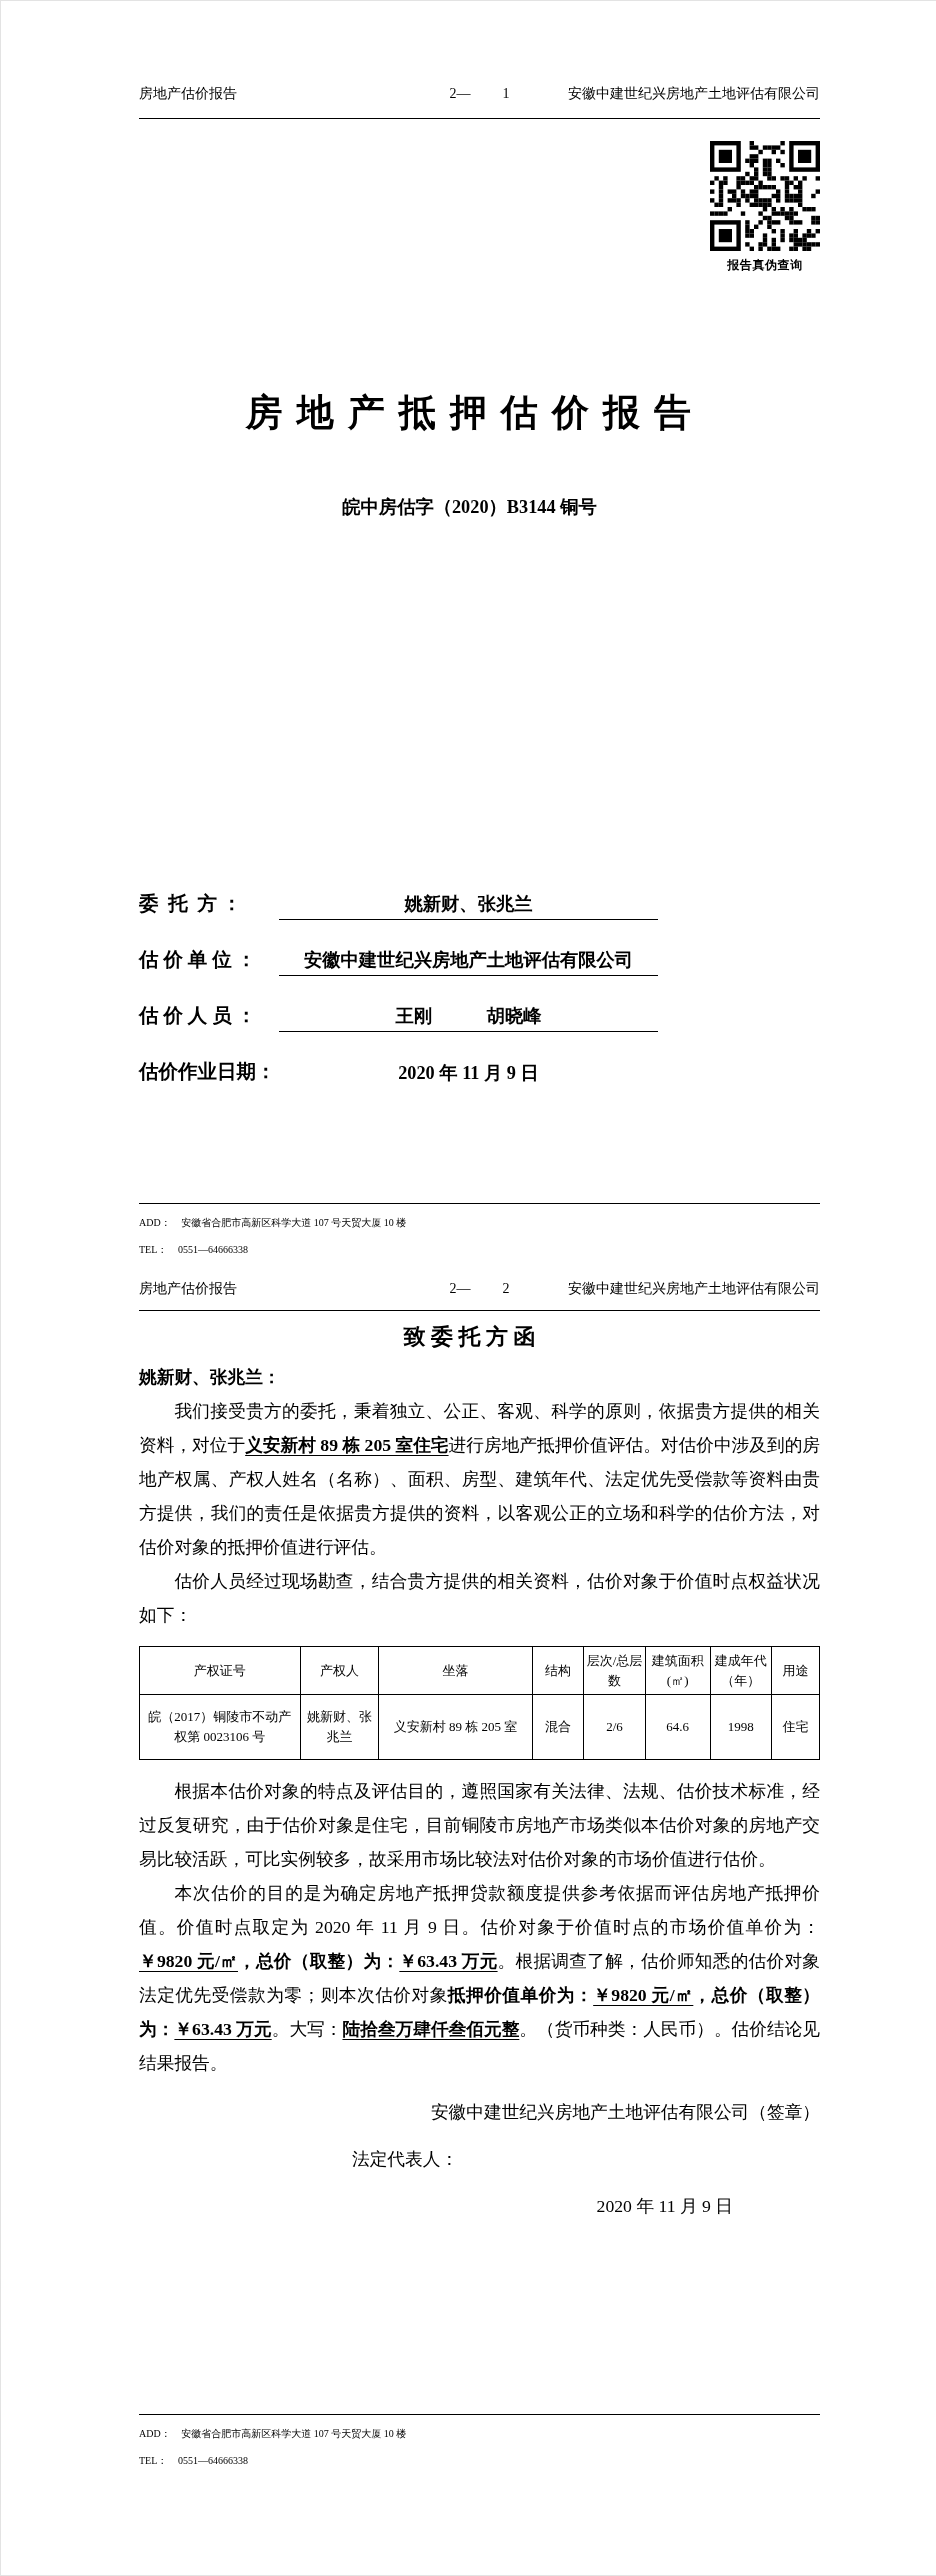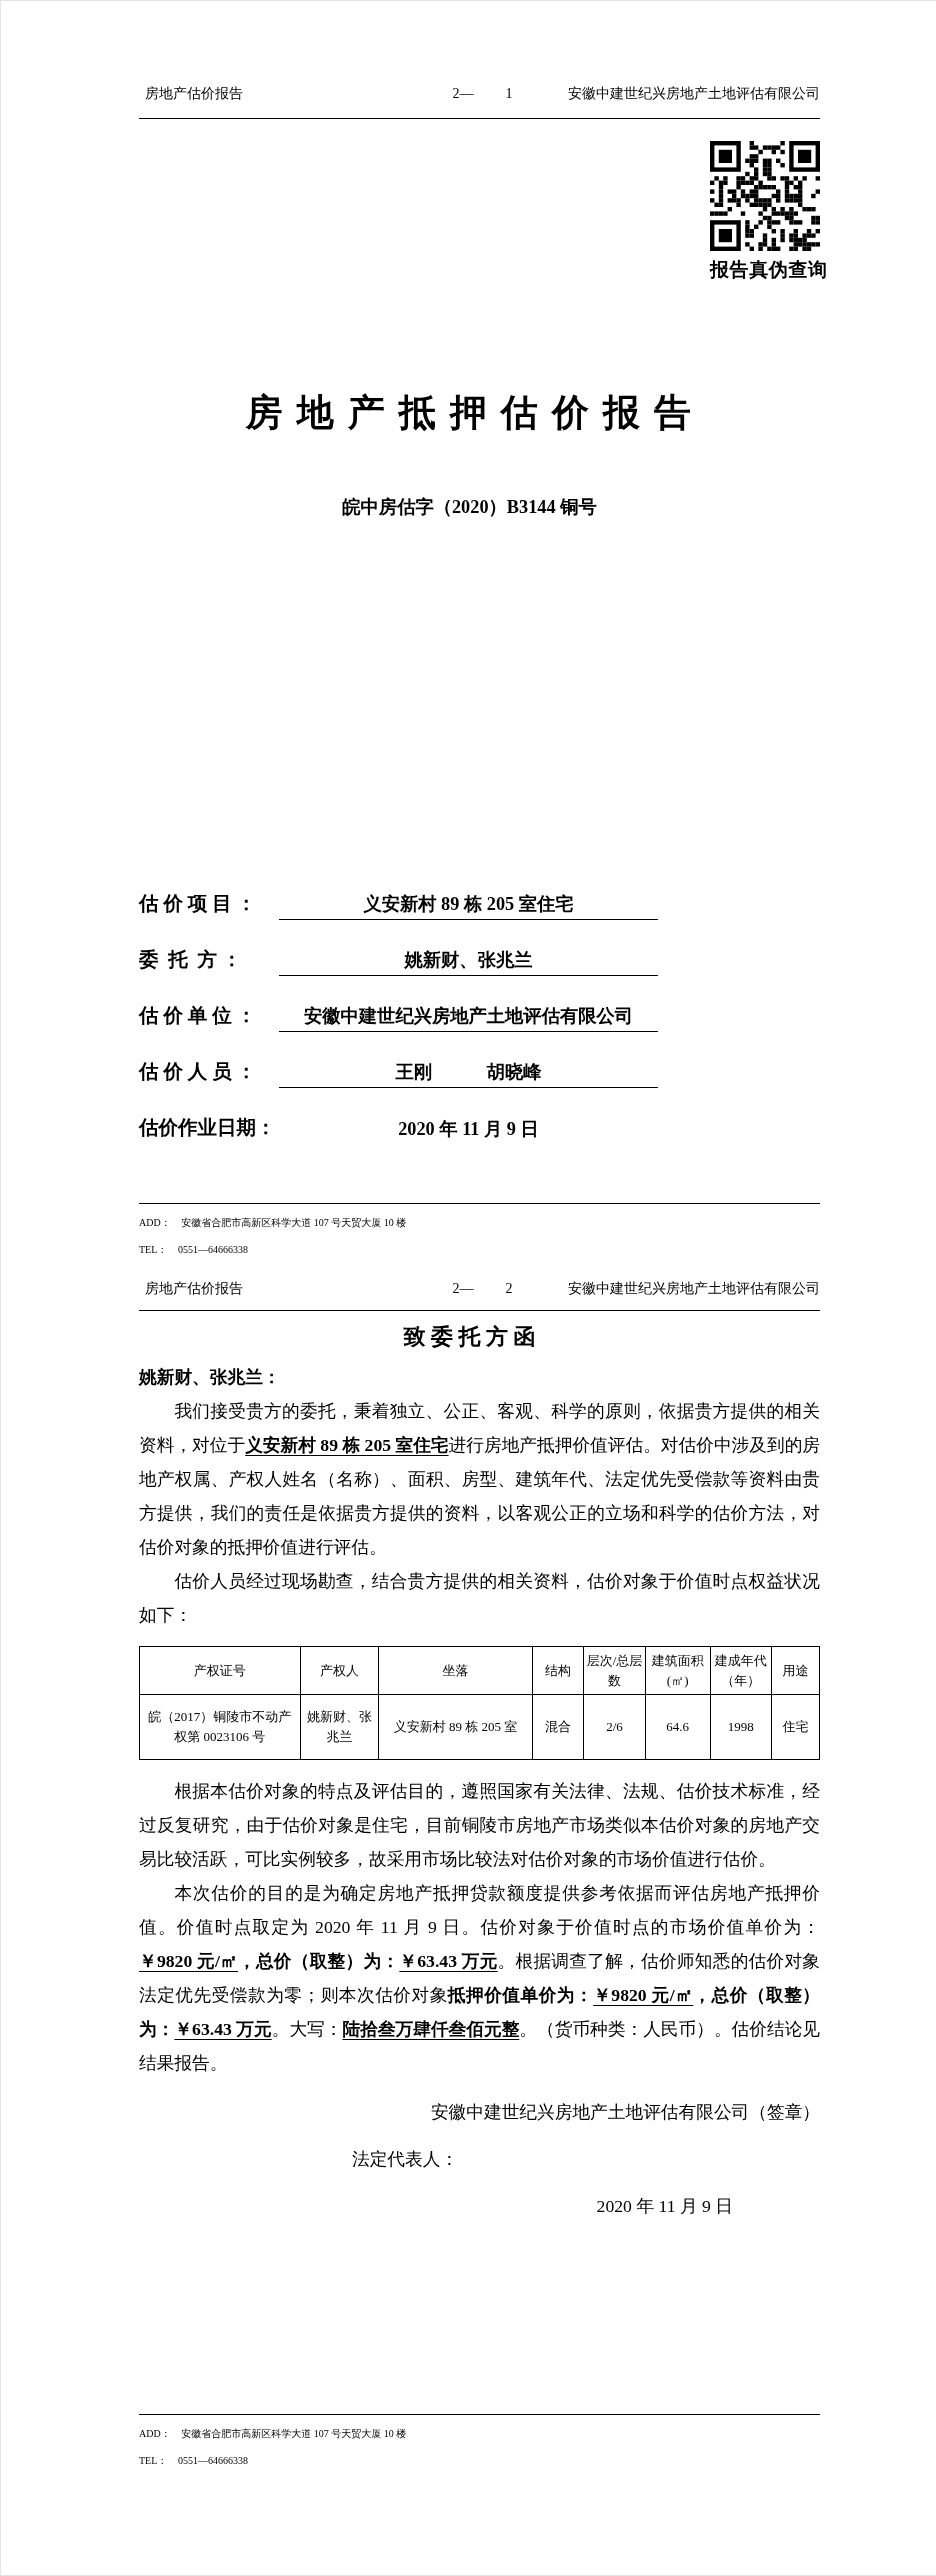--- a/index.html
+++ b/index.html
@@ -7,37 +7,37 @@
   body {
     position:relative;
     width:937px; height:2576px;
     background:#ffffff;
     color:#000;
     font-family:"Liberation Serif","DejaVu Serif",serif;
     overflow:hidden;
     border:0.6px solid #e3e3e3;
   }
   .page-header{
-    position:absolute; left:144px; right:116px;
+    position:absolute; left:138px; right:116px;
     display:flex; align-items:baseline; font-size:14px;
   }
   .ph-left{ flex:1; text-align:left; }
   .ph-center{ flex:0 0 auto; display:flex; gap:32px; }
   .ph-right{ flex:1; text-align:right; }
   #header1{ top:84px; }
   #header2{ top:1279px; }
   .hrule{ position:absolute; left:138px; right:116px; border-top:1.2px solid #000; }
   #hrule1{ top:117px; }
   #hrule2{ top:1309px; }
   #f1rule{ top:1202px; }
   #f2rule{ top:2413px; }
 
   #qr-block{ position:absolute; top:140px; right:116px; width:110px; text-align:center; }
   #qr-svg{ width:110px; height:110px; display:block; background:#fff; }
-  #qr-caption{ margin-top:5.9px; font-size:19px; font-weight:bold; letter-spacing:0.6px; white-space:nowrap; }
+  #qr-caption{ margin-top:5.9px; font-size:12px; font-weight:bold; letter-spacing:0.6px; white-space:nowrap; }
 
   #doc-title{
     position:absolute; top:387px; left:0; width:937px;
     text-align:center; font-size:37px; font-weight:bold; letter-spacing:2.4px;
   }
   #doc-subtitle{
     position:absolute; top:493px; left:0; width:937px;
     text-align:center; font-size:18.3px; font-weight:bold;
   }
 
@@ -301,24 +301,20 @@
         <rect x="14.88" y="148.80" width="22.32" height="22.32"></rect>
       </svg>
     <div id="qr-caption">报告真伪查询</div>
   </div>
 
   <h1 id="doc-title">房 地 产 抵 押 估 价 报 告</h1>
   <div id="doc-subtitle">皖中房估字（2020）B3144 铜号</div>
 
   <div id="fields">
       <div class="field-row">
-        <span class="field-label">估 价 项 目 ：</span>
-        <span class="field-value u">义安新村 89 栋 205 室住宅</span>
-      </div>
-      <div class="field-row">
         <span class="field-label">委  托  方 ：</span>
         <span class="field-value u">姚新财、张兆兰</span>
       </div>
       <div class="field-row">
         <span class="field-label">估 价 单 位 ：</span>
         <span class="field-value u">安徽中建世纪兴房地产土地评估有限公司</span>
       </div>
       <div class="field-row">
         <span class="field-label">估 价 人 员 ：</span>
         <span class="field-value u">王刚　　　胡晓峰</span>

